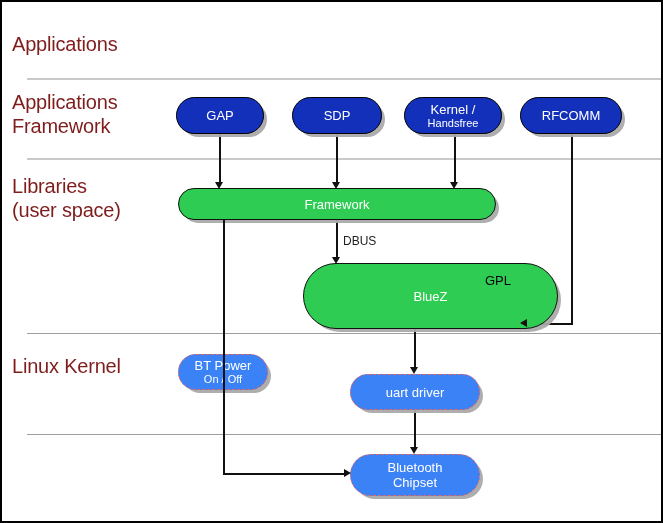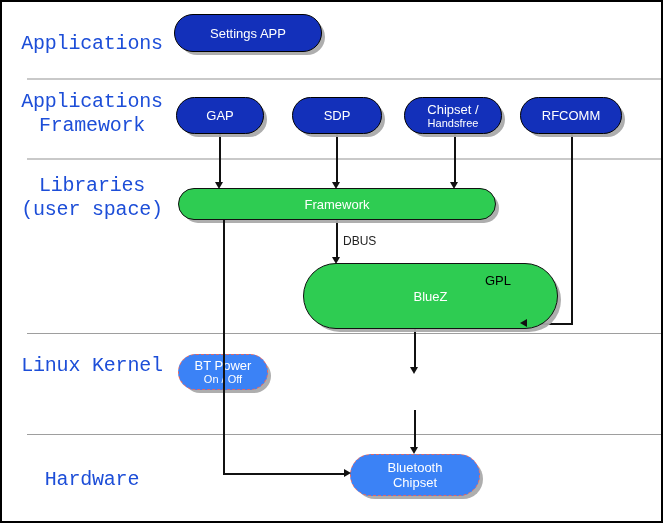--- a/index.html
+++ b/index.html
@@ -13,27 +13,26 @@
     height: 523px;
     background: #ffffff;
     border: 2px solid #000000;
     box-sizing: border-box;
     font-family: "Liberation Sans", sans-serif;
     overflow: hidden;
   }
   
   .band-label {
     position: absolute;
-    color: #1d4ed8;
+    color: #7f1d1d;
     font-size: 20px;
     line-height: 24px;
-    text-align: center;
+    text-align: left;
     white-space: pre-line;
     letter-spacing: -0.2px;
-    font-family: Liberation Mono, monospace;
   }
   
   .separator {
     position: absolute;
     height: 2px;
     background: #c9c9c9;
   }
   .separator.thin {
     height: 1px;
     background: #9e9e9e;
@@ -127,21 +126,20 @@
   <div class="separator" style="left:25px; top:156px; width:636px;"></div>
   <div class="separator thin" style="left:25px; top:331px; width:636px;"></div>
   <div class="separator thin" style="left:25px; top:432px; width:636px;"></div>
 
   <div class="band-label" style="left:10px; top:30px; width:160px;">Applications</div>
   <div class="band-label" style="left:10px; top:88px; width:160px;">Applications
 Framework</div>
   <div class="band-label" style="left:10px; top:172px; width:160px;">Libraries
 (user space)</div>
   <div class="band-label" style="left:10px; top:352px; width:160px;">Linux Kernel</div>
-  <div class="band-label" style="left:10px; top:466px; width:160px;">Hardware</div>
 
   <div class="vline" style="left:217px; top:131px; height:50px;"></div>
   <div class="arrow-down" style="left:213px; top:180px;"></div>
 
   <div class="vline" style="left:334px; top:131px; height:50px;"></div>
   <div class="arrow-down" style="left:330px; top:180px;"></div>
 
   <div class="vline" style="left:452px; top:131px; height:50px;"></div>
   <div class="arrow-down" style="left:448px; top:180px;"></div>
 
@@ -156,50 +154,50 @@
   <div class="vline" style="left:412px; top:327px; height:40px;"></div>
   <div class="arrow-down" style="left:408px; top:365px;"></div>
 
   <div class="vline" style="left:412px; top:408px; height:39px;"></div>
   <div class="arrow-down" style="left:408px; top:445px;"></div>
 
   <div class="vline over" style="left:221px; top:217px; height:255px;"></div>
   <div class="hline over" style="left:221px; top:471px; width:123px;"></div>
   <div class="arrow-right" style="left:342px; top:467px;"></div>
 
-  <div class="node blue" style="left:172px; top:12px; width:148px; height:38px;">
-    <span class="t1">Settings APP</span>
-  </div>
 
   <div class="node blue" style="left:174px; top:95px; width:88px; height:37px;">
     <span class="t1">GAP</span>
   </div>
   <div class="node blue" style="left:290px; top:95px; width:90px; height:37px;">
     <span class="t1">SDP</span>
   </div>
   <div class="node blue" style="left:402px; top:95px; width:98px; height:37px;">
-    <span class="t1">Chipset /</span>
+    <span class="t1">Kernel /</span>
     <span class="t2">Handsfree</span>
   </div>
   <div class="node blue" style="left:518px; top:95px; width:102px; height:37px;">
     <span class="t1">RFCOMM</span>
   </div>
 
   <div class="node green" style="left:176px; top:186px; width:318px; height:32px;">
     <span class="t1">Framework</span>
   </div>
 
   <div class="node green" style="left:301px; top:261px; width:255px; height:66px;">
     <span class="t1">BlueZ</span>
   </div>
   <div class="corner-tag" style="left:483px; top:271px;">GPL</div>
 
   <div class="node red" style="left:176px; top:352px; width:90px; height:36px;">
     <span class="t1">BT Power</span>
     <span class="t2">On / Off</span>
   </div>
+  <div class="node red" style="left:348px; top:372px; width:130px; height:36px;">
+    <span class="t1">uart driver</span>
+  </div>
 
   <div class="node red" style="left:348px; top:452px; width:130px; height:42px;">
     <span class="t1">Bluetooth</span>
     <span class="t1">Chipset</span>
   </div>
 
 </div>
 
 </body></html>

